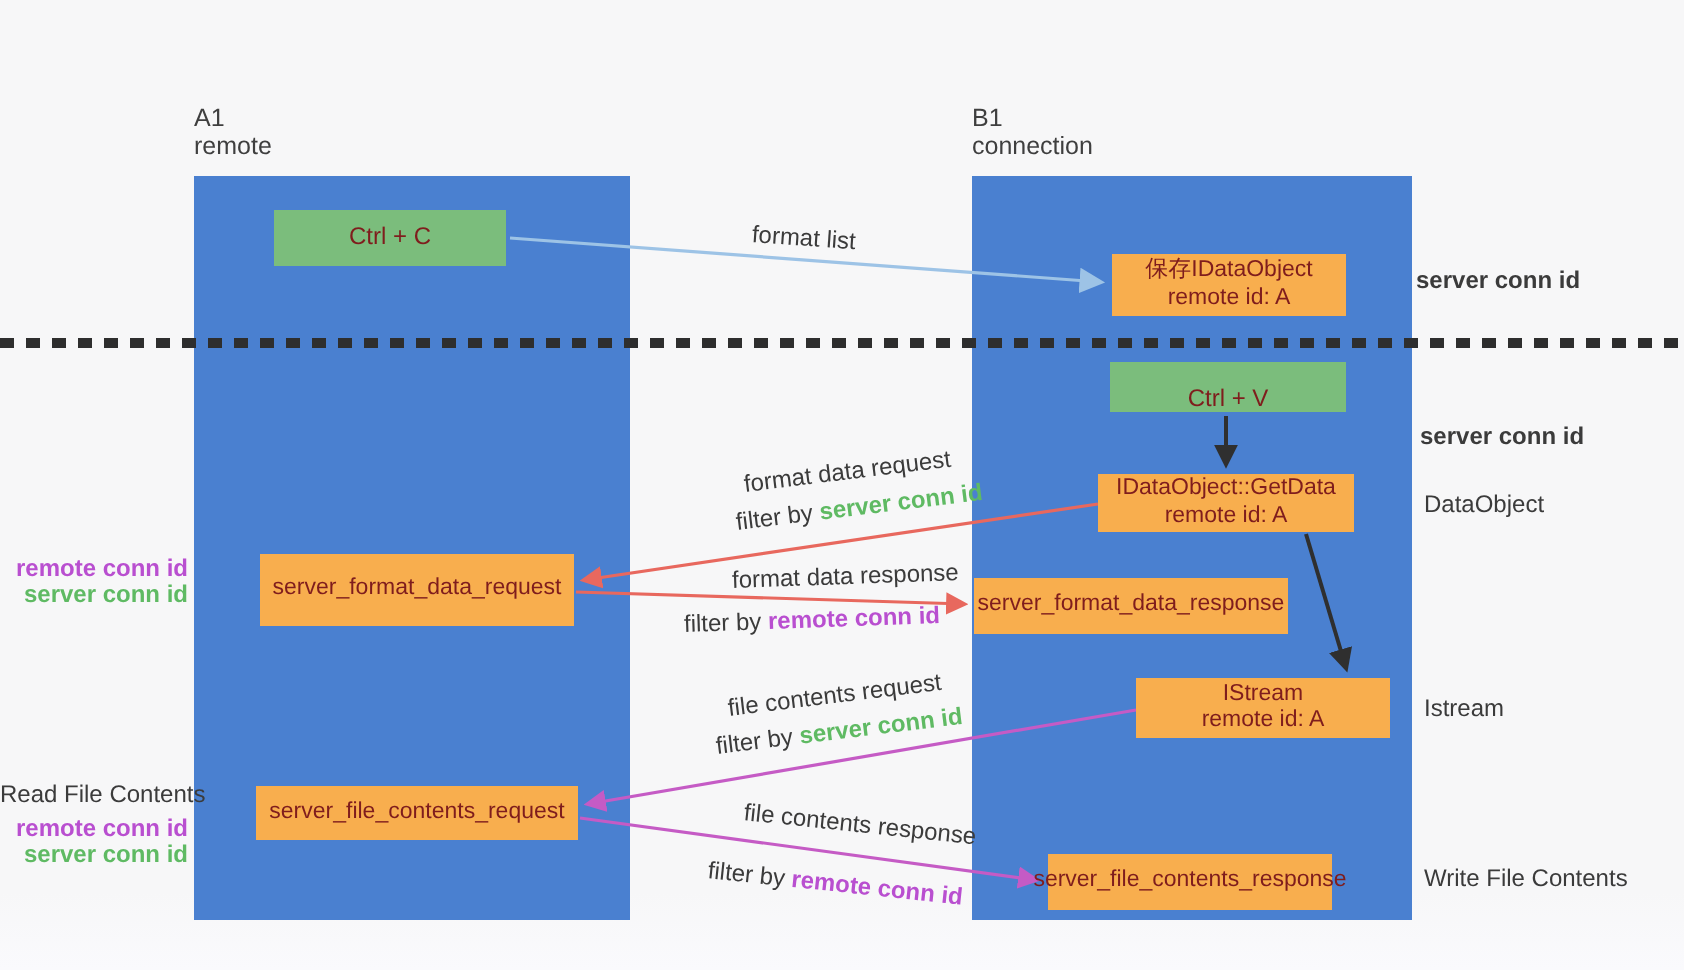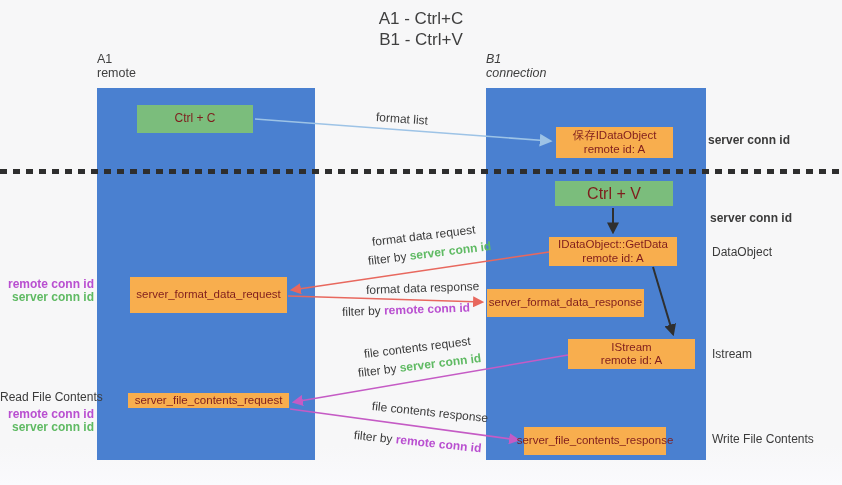--- a/index.html
+++ b/index.html
@@ -17,44 +17,44 @@
     position:absolute;left:0;right:0;top:8px;
     text-align:center;color:#3f3f3f;
     font-size:17px;line-height:21px;
   }
   .col-header{
     position:absolute;top:52px;
     color:#3f3f3f;
     font-size:12.5px;line-height:14px;
   }
   .col-header.a{left:97px;width:218px;}
-  .col-header.b{left:486px;width:220px;font-style:italic;}
+  .col-header.b{left:486px;width:220px;}
   .column{
     position:absolute;top:88px;height:372px;
     background:#4a80d0;
   }
   .column.a{left:97px;width:218px;}
   .column.b{left:486px;width:220px;}
   .node{
     position:absolute;
     display:flex;flex-direction:column;
     align-items:center;justify-content:center;
     color:#7f1d1d;font-size:11.5px;line-height:13.5px;
     text-align:center;white-space:nowrap;
   }
   .green{background:#7bbd7c;}
   .orange{background:#f8ae4e;}
   .n-ctrl-c{left:137px;top:105px;width:116px;height:28px;font-size:12px;}
   .n-save{left:556px;top:127px;width:117px;height:31px;}
-  .n-ctrl-v{left:555px;top:181px;width:118px;height:25px;font-size:16px;}
+  .n-ctrl-v{left:555px;top:181px;width:118px;height:25px;font-size:12px;justify-content:flex-end;}
   .n-getdata{left:549px;top:237px;width:128px;height:29px;}
   .n-fmt-req{left:130px;top:277px;width:157px;height:36px;}
   .n-fmt-resp{left:487px;top:289px;width:157px;height:28px;}
   .n-istream{left:568px;top:339px;width:127px;height:30px;}
-  .n-file-req{left:128px;top:393px;width:161px;height:15px;}
+  .n-file-req{left:128px;top:393px;width:161px;height:27px;}
   .n-file-resp{left:524px;top:427px;width:142px;height:28px;}
   .arrows{position:absolute;left:0;top:0;}
   .dotted-line{
     position:absolute;left:0;top:169px;width:842px;height:5px;
     background:repeating-linear-gradient(90deg,#2e2e2e 0 7px,transparent 7px 13px);
   }
   .edge-label{
     position:absolute;color:#3b3b3b;font-size:12px;
     white-space:nowrap;transform-origin:left center;
   }
@@ -67,24 +67,20 @@
   .rot-n7{transform:rotate(-7deg);}
   .rot-n2{transform:rotate(-2deg);}
   .rot-p4{transform:rotate(4deg);}
   .rot-p6{transform:rotate(6deg);}
 </style>
 </head>
 <body>
 
 <div class="canvas">
 
-  <div class="title">
-    <div>A1 - Ctrl+C</div>
-    <div>B1 - Ctrl+V</div>
-  </div>
 
   <div class="col-header a">
     <div>A1</div>
     <div>remote</div>
   </div>
   <div class="col-header b">
     <div>B1</div>
     <div>connection</div>
   </div>
 

